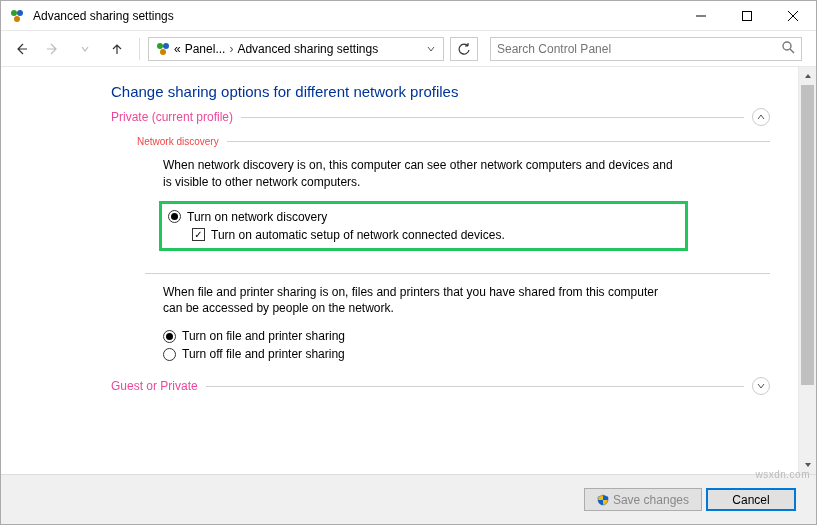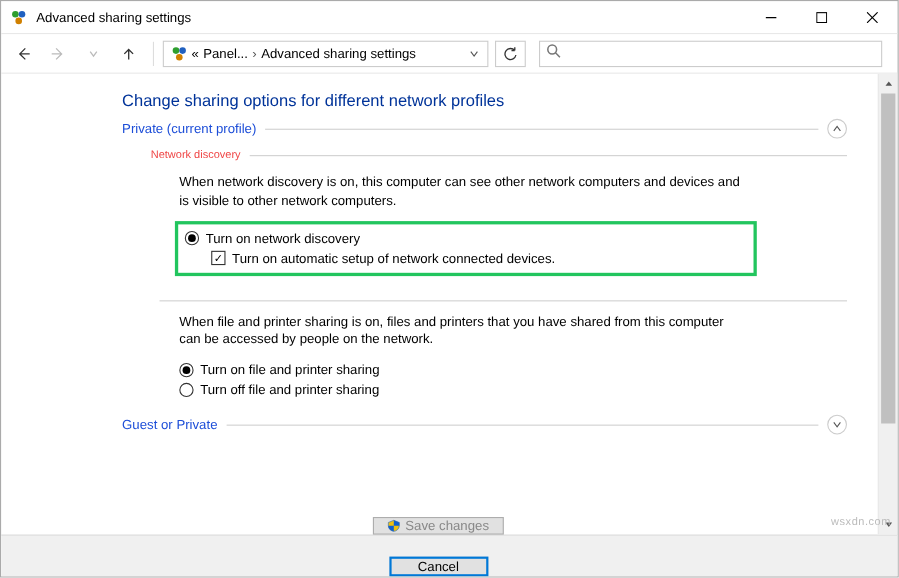--- a/index.html
+++ b/index.html
@@ -24,37 +24,37 @@
 .searchbox .search-icon { color: #555; }
 .content-wrapper { flex: 1; display: flex; position: relative; overflow: hidden; }
 .content { flex: 1; padding: 16px 28px 16px 110px; overflow: hidden; }
 .scrollbar { width: 18px; background: #f0f0f0; border-left: 1px solid #e8e8e8; position: relative; }
 .scrollbar .thumb { position: absolute; left: 2px; right: 2px; top: 18px; height: 300px; background: #c0c0c0; }
 .scrollbar .sb-arrow { position: absolute; left: 0; right: 0; height: 18px; display: flex; align-items: center; justify-content: center; color: #555; }
 .scrollbar .sb-arrow.up { top: 0; }
 .scrollbar .sb-arrow.down { bottom: 0; }
 h1.page-title { color: #003399; font-weight: 400; font-size: 15px; margin-bottom: 8px; }
 .page-desc { font-size: 12px; color: #000; margin-bottom: 16px; line-height: 1.4; max-width: 590px; }
-.section-header { display: flex; align-items: center; font-size: 12px; color: #1d4ed8; margin-bottom: 10px; }
+.section-header { display: flex; align-items: center; font-size: 12px; color: #ec4899; margin-bottom: 10px; }
 .section-header .label { white-space: nowrap; }
 .section-header .line { flex: 1; height: 1px; background: #d0d0d0; margin: 0 8px; }
 .expand-btn { width: 18px; height: 18px; border: 1px solid #ccc; border-radius: 50%; display: flex; align-items: center; justify-content: center; font-size: 9px; color: #555; }
 .subsection { padding-left: 26px; margin-bottom: 14px; }
 .sub-header { display: flex; align-items: center; font-size: 10px; color: #ef4444; margin-bottom: 10px; }
 .sub-header .label { white-space: nowrap; }
 .sub-header .line { flex: 1; height: 1px; background: #d0d0d0; margin-left: 8px; }
 .sub-desc { font-size: 12px; color: #000; padding-left: 26px; margin-bottom: 10px; line-height: 1.4; max-width: 540px; }
 .options { padding-left: 26px; }
 .option-row { display: flex; align-items: center; font-size: 12px; color: #000; padding: 2px 0; gap: 6px; }
 .option-row.checkbox-row { padding-left: 24px; }
 .radio { width: 13px; height: 13px; border: 1px solid #333; border-radius: 50%; display: flex; align-items: center; justify-content: center; flex-shrink: 0; }
 .radio.checked::after { content: ""; width: 7px; height: 7px; background: #000; border-radius: 50%; display: block; }
 .checkbox { width: 13px; height: 13px; border: 1px solid #333; display: flex; align-items: center; justify-content: center; font-size: 10px; color: #000; flex-shrink: 0; }
 .red-box { border: 3px solid #22c55e; padding: 4px 180px 4px 6px; margin-left: 22px; margin-bottom: 8px; display: inline-block; max-width: 540px; }
-.footer { height: 38px; border-top: 1px solid #ddd; background: #f0f0f0; display: flex; align-items: center; justify-content: flex-end; padding-right: 20px; gap: 20px; flex-direction: column; }
+.footer { height: 50px; border-top: 1px solid #ddd; background: #f0f0f0; display: flex; align-items: center; justify-content: flex-end; padding-right: 20px; gap: 4px; }
 .btn { height: 23px; min-width: 90px; padding: 0 12px; font-size: 12px; border: 1px solid #adadad; background: #e1e1e1; display: flex; align-items: center; justify-content: center; gap: 4px; cursor: default; }
 .btn.default { border: 2px solid #0078d7; }
 .btn.disabled { color: #888; }
 .shield-icon { width: 12px; height: 12px; }
 .watermark { position: absolute; right: 6px; bottom: 44px; font-size: 10px; color: #bbb; letter-spacing: 0.5px; }
 </style>
 </head>
 <body>
 
 <div class="titlebar">
@@ -119,20 +119,21 @@
     <span class="dropdown"><svg width="8" height="8" fill="none" stroke="#555" stroke-width="1">
           <path d="M1 2 L4 6 L7 2"></path>
         </svg></span>
   </div>
   <div class="refresh">
       <svg width="14" height="14" fill="none" stroke="#333" stroke-width="1.2">
         <path d="M11 3 A5 5 0 1 0 12 7 M11 3 V0 M11 3 H8" transform="translate(0,1)"></path>
       </svg>
     </div>
   <div class="searchbox">
+    <input type="text" placeholder="Search Control Panel" style="">
     <span class="search-icon"><svg width="13" height="13" fill="none" stroke="#777" stroke-width="1.4">
           <circle cx="5" cy="5" r="4"></circle>
           <line x1="8" y1="8" x2="12" y2="12"></line>
         </svg></span>
   </div>
 </div>
 
 <div class="content-wrapper">
   <div class="content">
     <h1 class="page-title">Change sharing options for different network profiles</h1>

